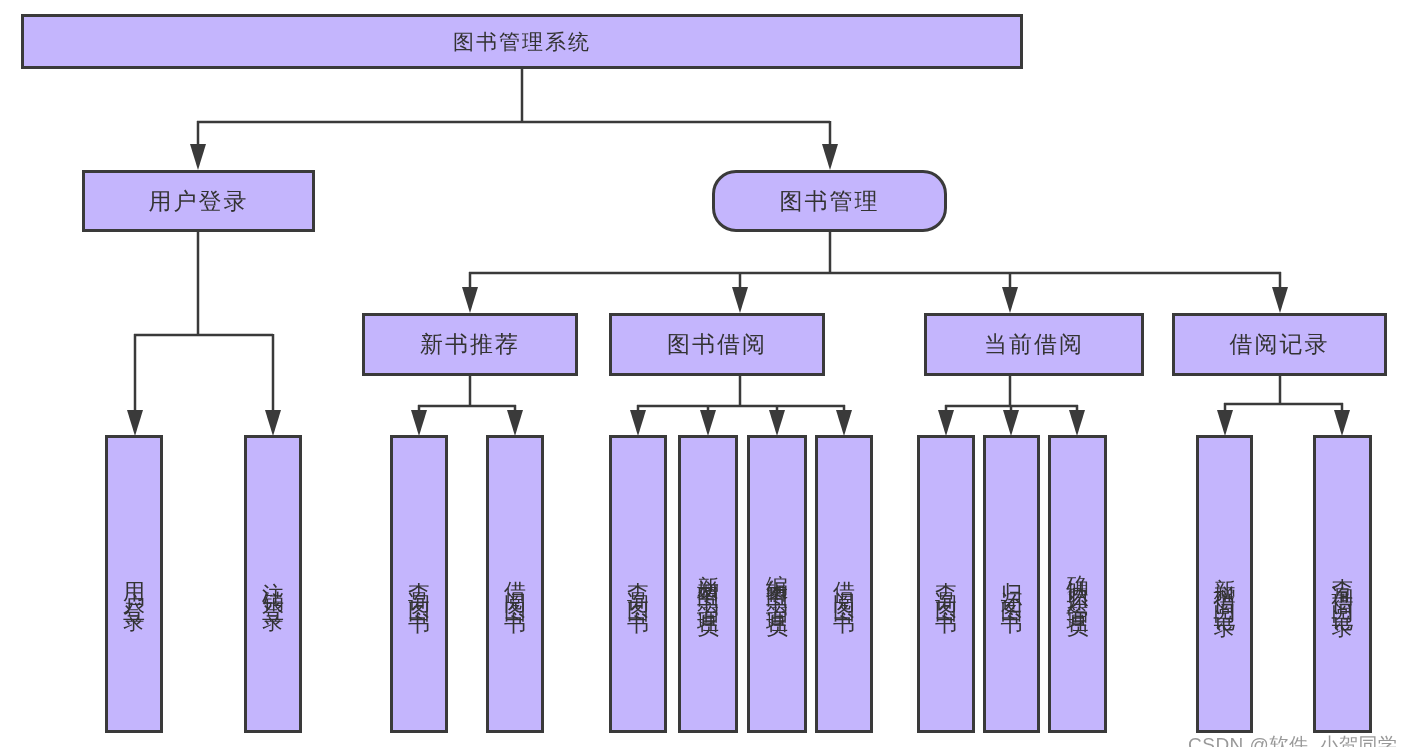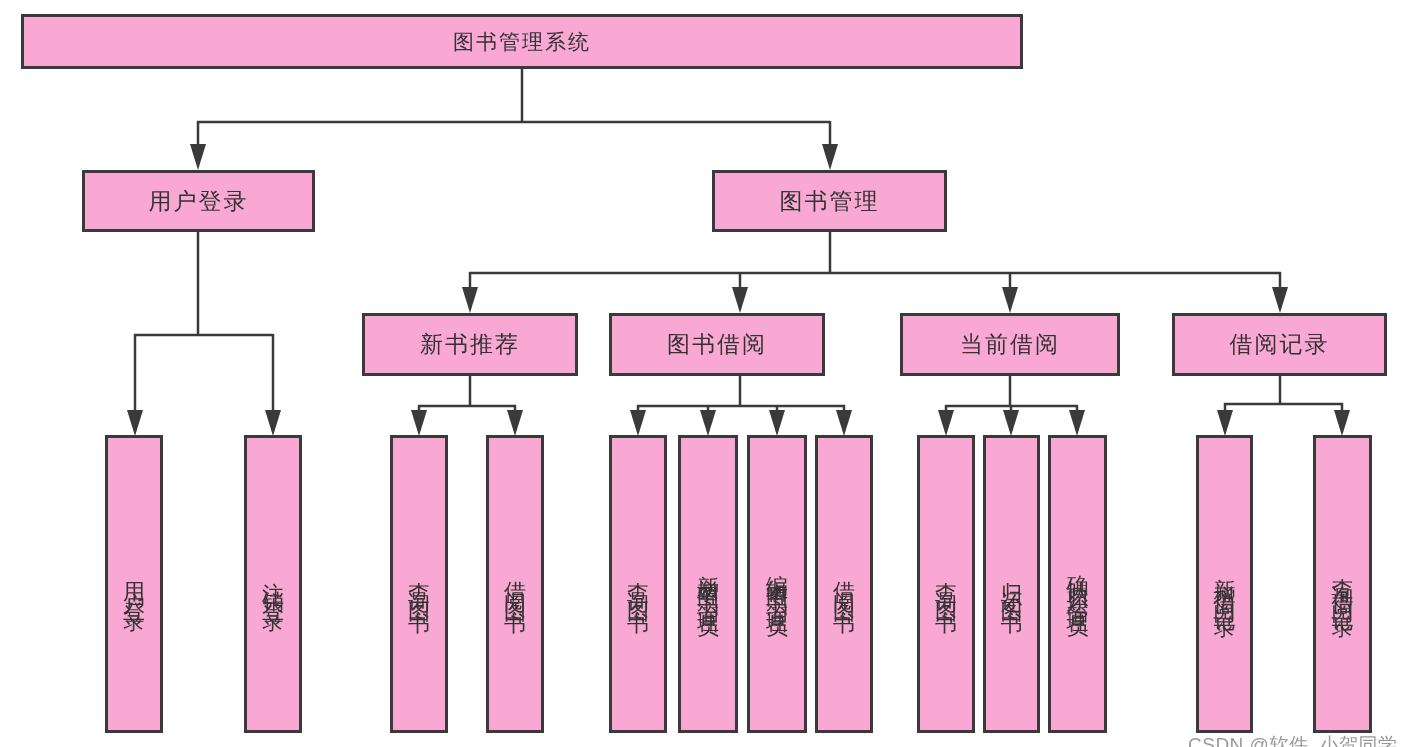--- a/index.html
+++ b/index.html
@@ -14,21 +14,21 @@
   .connectors {
     position: absolute;
     left: 0; top: 0;
     width: 1405px; height: 747px;
     z-index: 1;
   }
   .node {
     position: absolute;
     box-sizing: border-box;
     border: 3px solid #3a3a3a;
-    background: #f9a8d4;
+    background: #c4b5fd;
     display: flex;
     align-items: center;
     justify-content: center;
     color: #333333;
     z-index: 2;
   }
   .hbox span {
     letter-spacing: 2px;
     line-height: 1;
     white-space: nowrap;
@@ -126,31 +126,31 @@
     <polygon points="1334,410 1350,410 1342,436"></polygon>
   </svg>
 
   <div class="node hbox root-box" style="left:21px; top:14px; width:1002px; height:55px;">
     <span>图书管理系统</span>
   </div>
 
   <div class="node hbox branch-box" style="left:82px; top:170px; width:233px; height:62px;">
     <span>用户登录</span>
   </div>
-  <div class="node hbox branch-box" style="left:712px; top:170px; width:235px; height:62px;">
+  <div class="node hbox branch-box" style="left:712px; top:170px; width:235px; height:62px;border-radius:24px;">
     <span>图书管理</span>
   </div>
 
   <div class="node hbox branch-box" style="left:362px; top:313px; width:216px; height:63px;">
     <span>新书推荐</span>
   </div>
   <div class="node hbox branch-box" style="left:609px; top:313px; width:216px; height:63px;">
     <span>图书借阅</span>
   </div>
-  <div class="node hbox branch-box" style="left:900px; top:313px; width:220px; height:63px;">
+  <div class="node hbox branch-box" style="left:924px; top:313px; width:220px; height:63px;">
     <span>当前借阅</span>
   </div>
   <div class="node hbox branch-box" style="left:1172px; top:313px; width:215px; height:63px;">
     <span>借阅记录</span>
   </div>
 
   <div class="node vbox ls-wide" style="left:105px; width:58px;">
     <span>用户登录</span>
   </div>
   <div class="node vbox ls-wide" style="left:244px; width:58px;">

